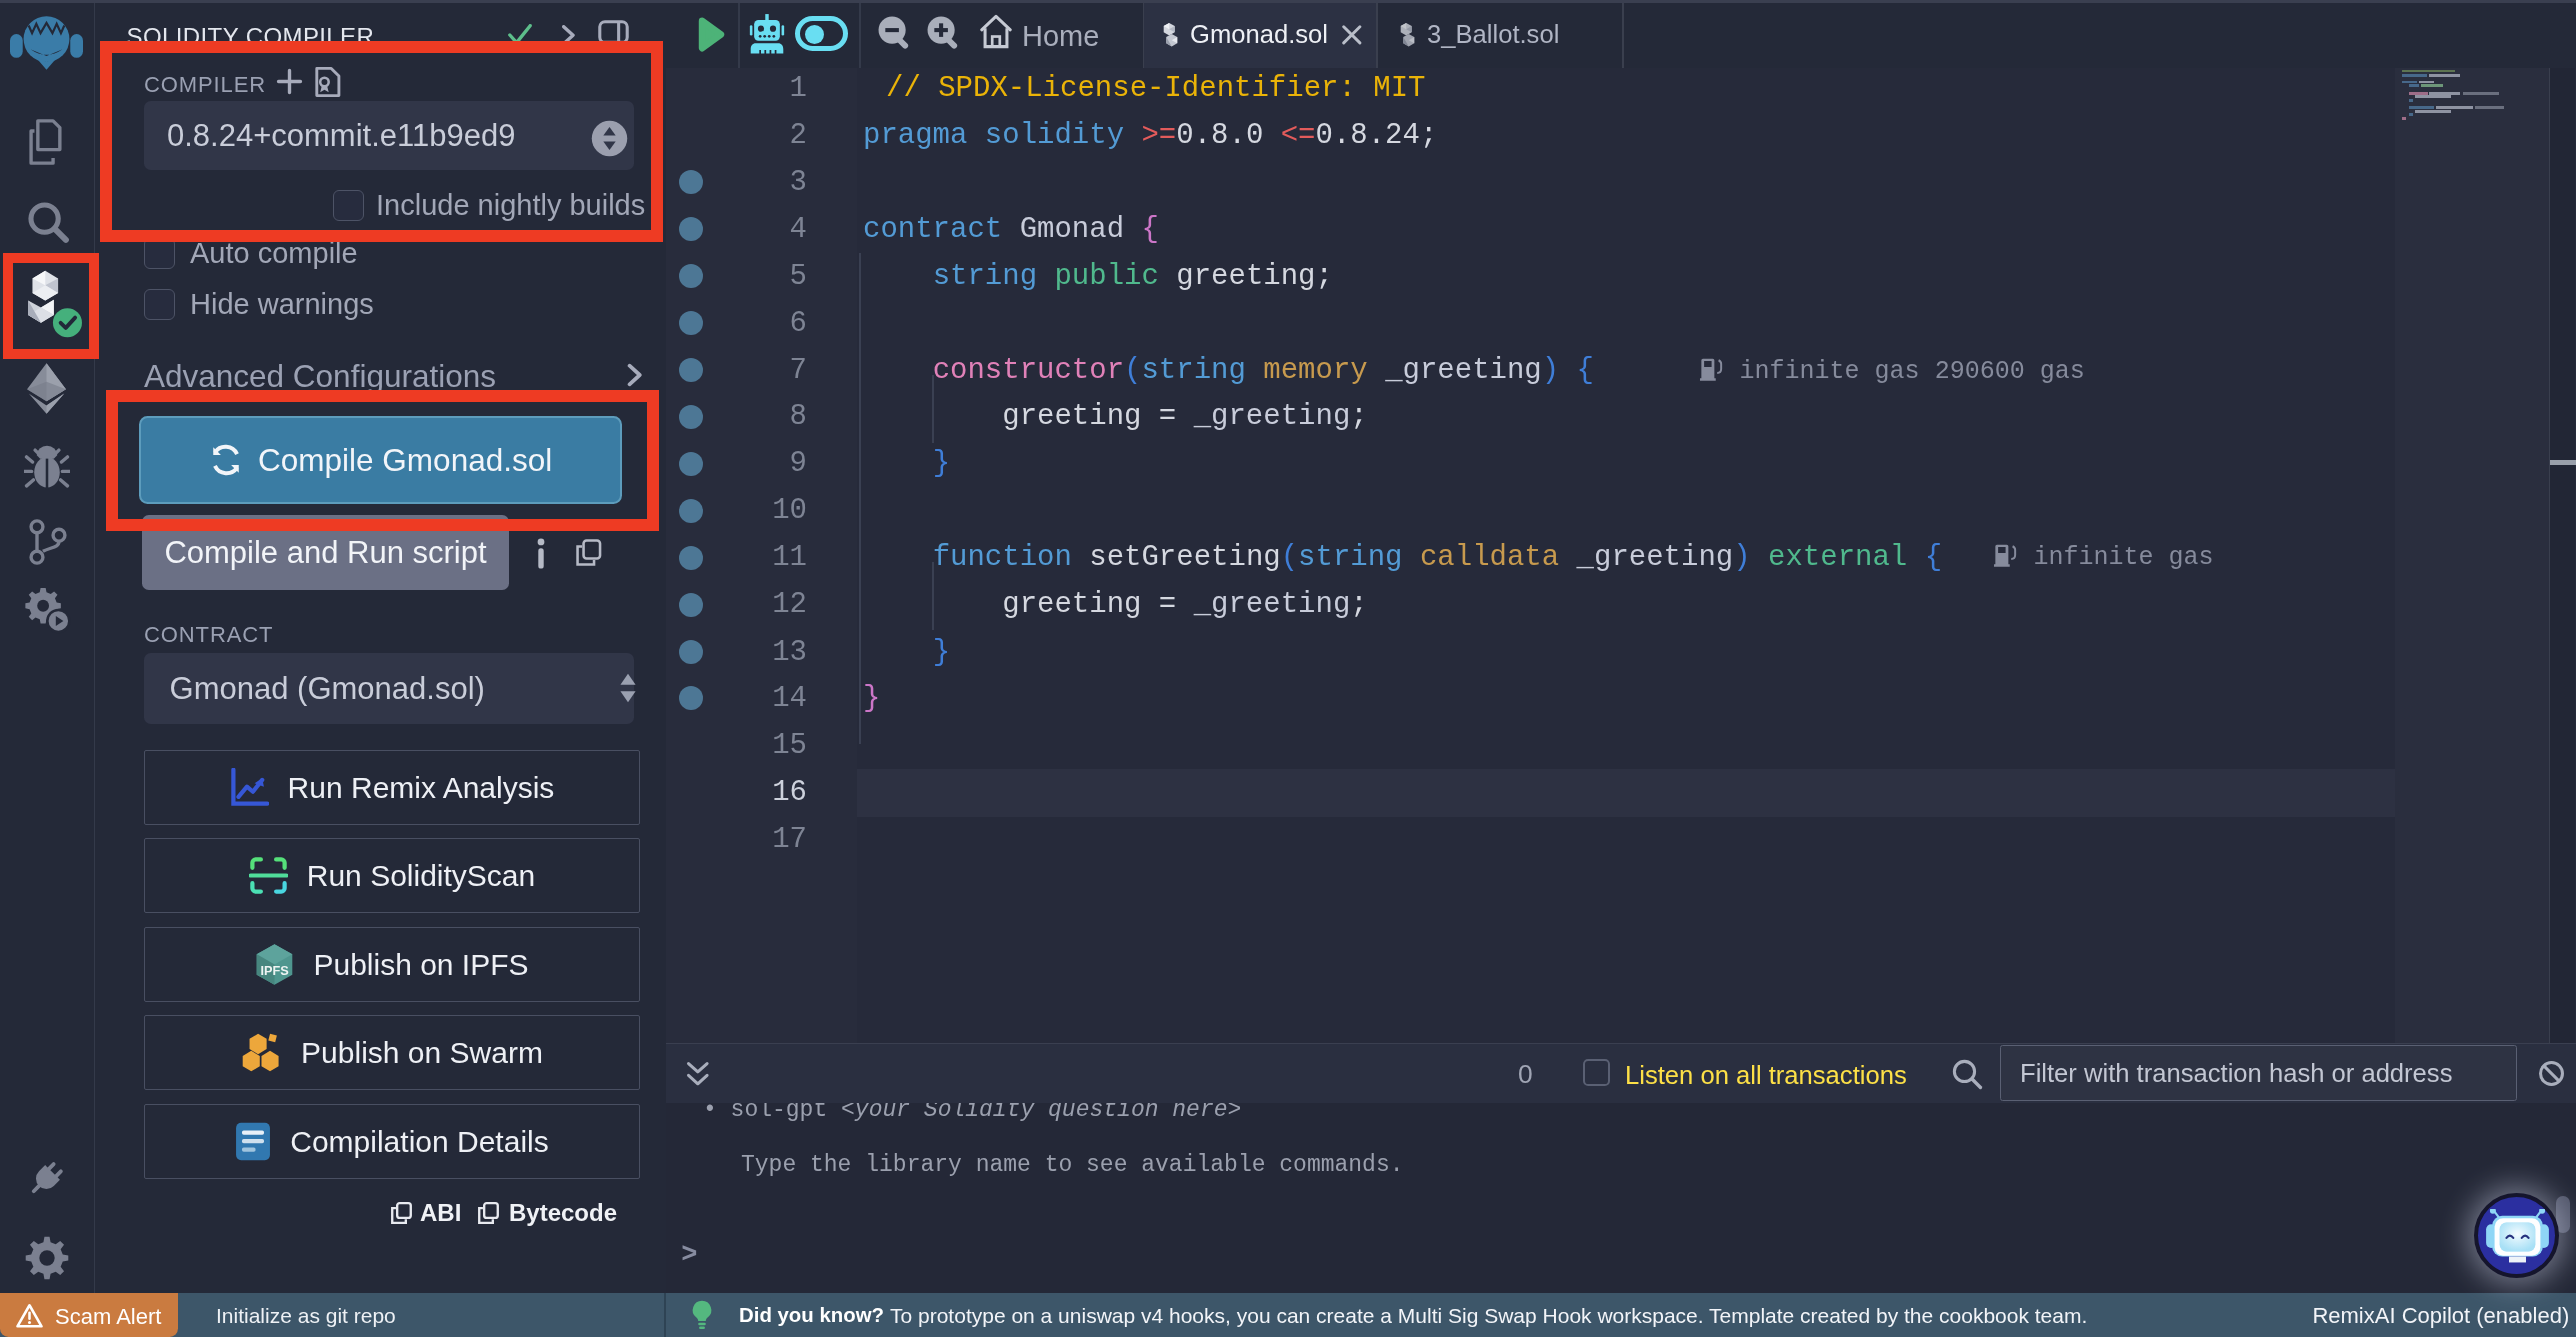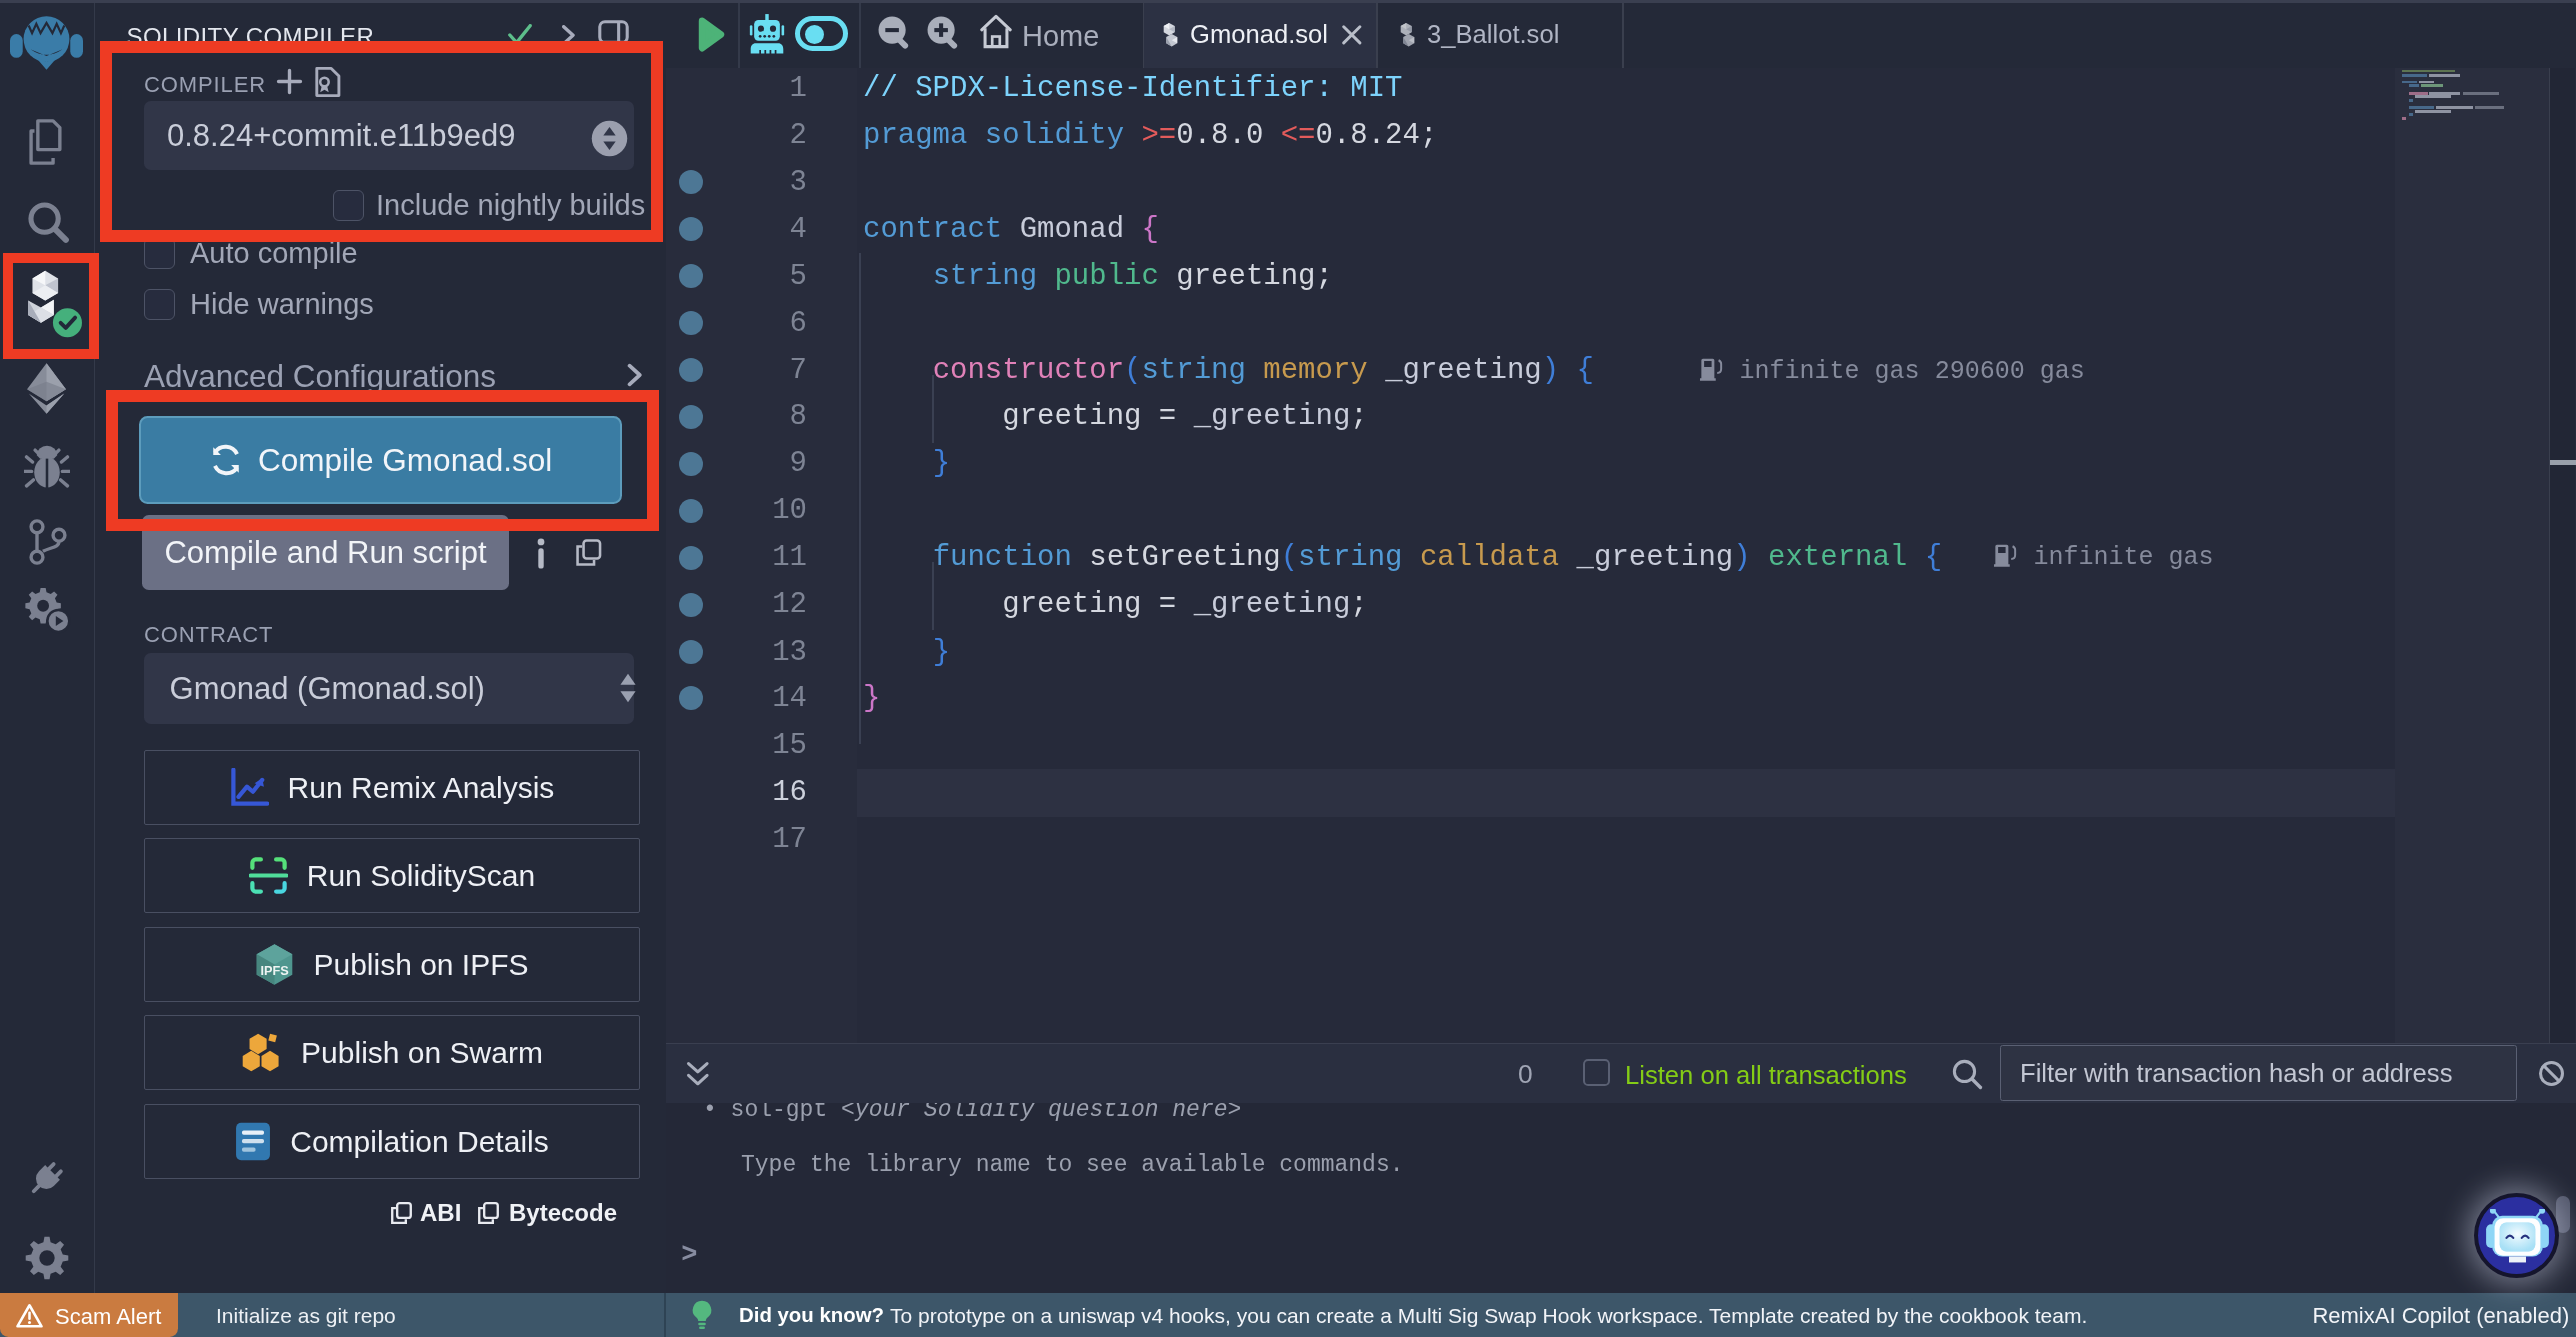--- a/index.html
+++ b/index.html
@@ -24,21 +24,21 @@
   #main { left:666px; top:0; width:1910px; height:1293px; background:#262a3a; }
   #toolbar { position:absolute; left:0; top:0; width:1910px; height:68px; background:#242938; }
   .vsep { position:absolute; top:0; width:1.7px; height:68px; background:#343a4a; }
   #editor { position:absolute; left:0; top:68px; width:1910px; height:975px; background:#262a3a; overflow:hidden; }
   #gutterzone { position:absolute; left:0; top:0; width:191px; height:975px; background:#282c3c; }
   #minimap { position:absolute; left:1729px; top:0; width:154px; height:975px; background:#2a2e3e; }
   #rightstrip { position:absolute; left:1883px; top:0; width:26.4px; height:975px; background:#222635; border-left:1.7px solid #3a3f4e; }
   .codeline { position:absolute; left:197px; height:48px; line-height:48px; font-family:"Liberation Mono", monospace; font-size:29px; color:#d5d8e0; white-space:pre; }
   .lnum { position:absolute; left:39px; width:102px; height:48px; line-height:48px; text-align:right; font-family:"Liberation Mono", monospace; font-size:29px; color:#7e8494; }
   .gdot { position:absolute; left:12.8px; width:24px; height:24px; border-radius:50%; background:#4d7795; }
-  .c-com { color:#7dd3fc; }
+  .c-com { color:#eab308;margin-left:23px; }
   .c-kw  { color:#539bd5; }
   .c-op  { color:#e35b5b; }
   .c-br1 { color:#cc76c8; }
   .c-br2 { color:#3f7ed8; }
   .c-pink{ color:#e081b8; }
   .c-mod { color:#c79a4e; }
   .c-grn { color:#50b98d; }
   .c-var { color:#c8ccda; }
   .gas { position:absolute; font-family:"Liberation Mono", monospace; font-size:25px; color:#868b9c; height:48px; line-height:48px; }
 
@@ -414,21 +414,21 @@
       <div id="rightstrip">
         <div class="abs" style="left:0; top:392px; width:26.4px; height:5.1px; background:#9aa0ab;"></div>
       </div>
     </div>
     <div id="termbar">
       <svg class="abs" style="left:19px; top:17px;" width="25.6" height="27" viewBox="0 0 30 32">
           <path d="M4 3l11 10L26 3M4 17l11 10 11-10" fill="none" stroke="#a9aebc" stroke-width="3.6" stroke-linecap="round" stroke-linejoin="round"></path>
         </svg>
       <div class="abs" style="left:852px; top:15.3px; font-size:26.4px; color:#a0a5b4;">0</div>
       <div class="abs" style="left:917px; top:15.3px; width:27px; height:27px; border:2.6px solid #5a6073; border-radius:5.1px;"></div>
-      <div class="abs" style="left:959px; top:17px; font-size:25.6px; color:#84cc16;">Listen on all transactions</div>
+      <div class="abs" style="left:959px; top:17px; font-size:25.6px; color:#fde047;">Listen on all transactions</div>
       <svg class="abs" style="left:1285px; top:13.6px;" width="32" height="32" viewBox="0 0 38 38">
           <circle cx="16" cy="16" r="12" fill="none" stroke="#a9aebc" stroke-width="3.6"></circle>
           <path d="M25 25 35 35" stroke="#a9aebc" stroke-width="4" stroke-linecap="round"></path>
         </svg>
       <div class="abs" style="left:1334px; top:0.9px; width:517px; height:56px; background:#2e3343; border:1.7px solid #5a6073; border-radius:2.6px;"></div>
       <div class="abs" style="left:1354px; top:15.3px; font-size:25.6px; color:#c3c7d3;">Filter with transaction hash or address</div>
       <svg class="abs" style="left:1872px; top:16px;" width="27" height="27" viewBox="0 0 32 32">
           <circle cx="16" cy="16" r="13" fill="none" stroke="#a9aebc" stroke-width="3.6"></circle>
           <path d="M7 7 25 25" stroke="#a9aebc" stroke-width="3.6"></path>
         </svg>

